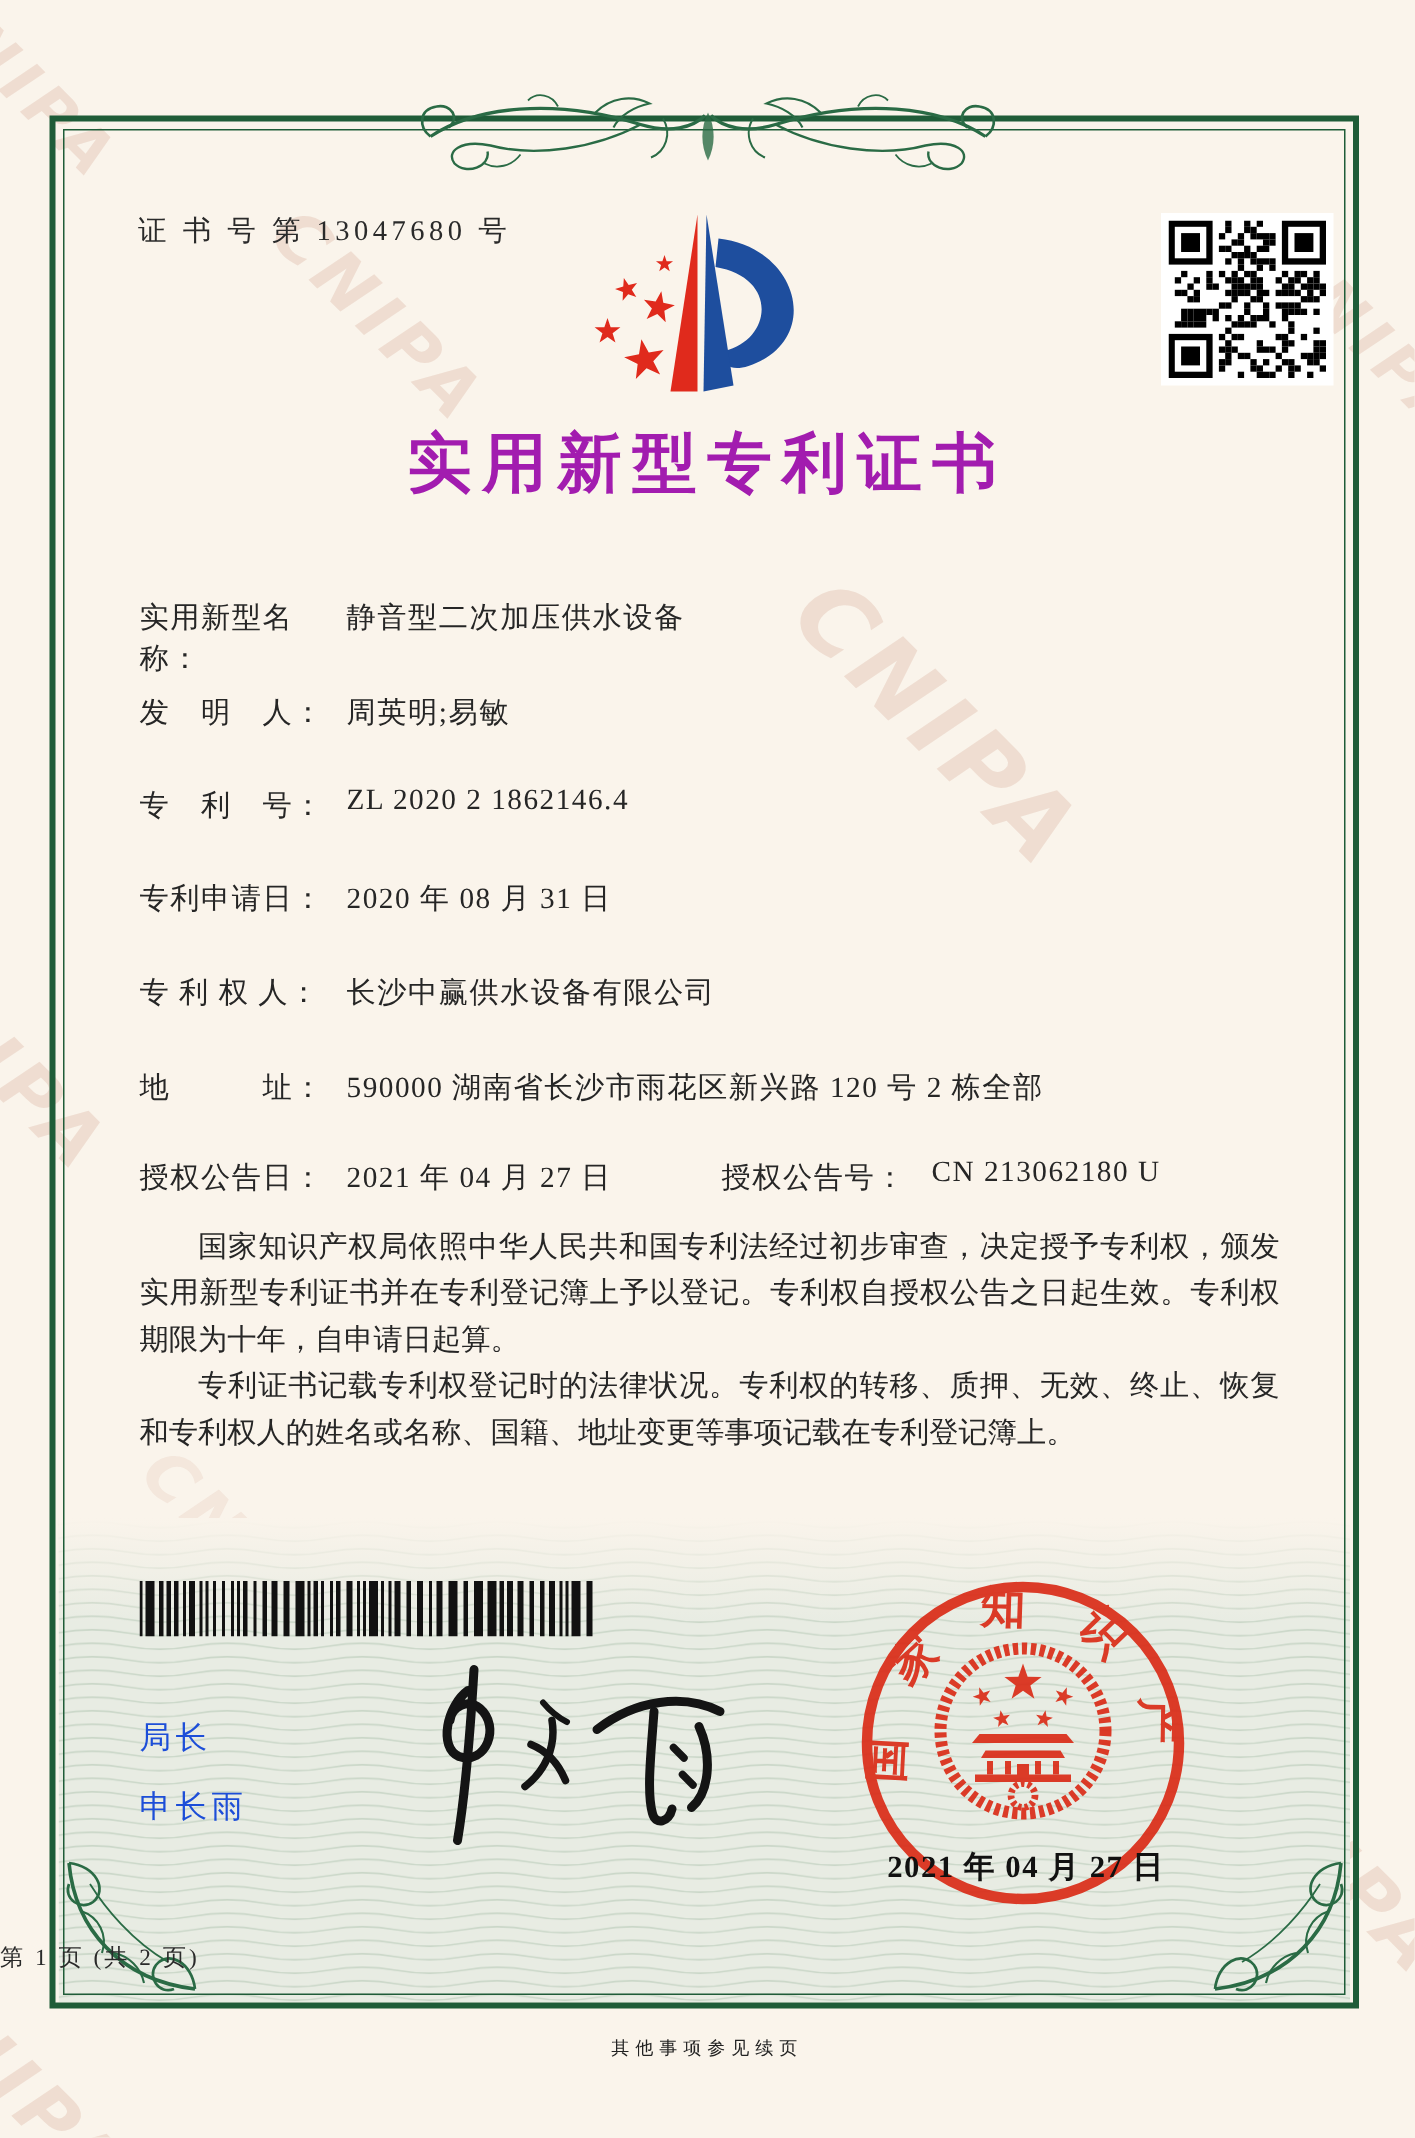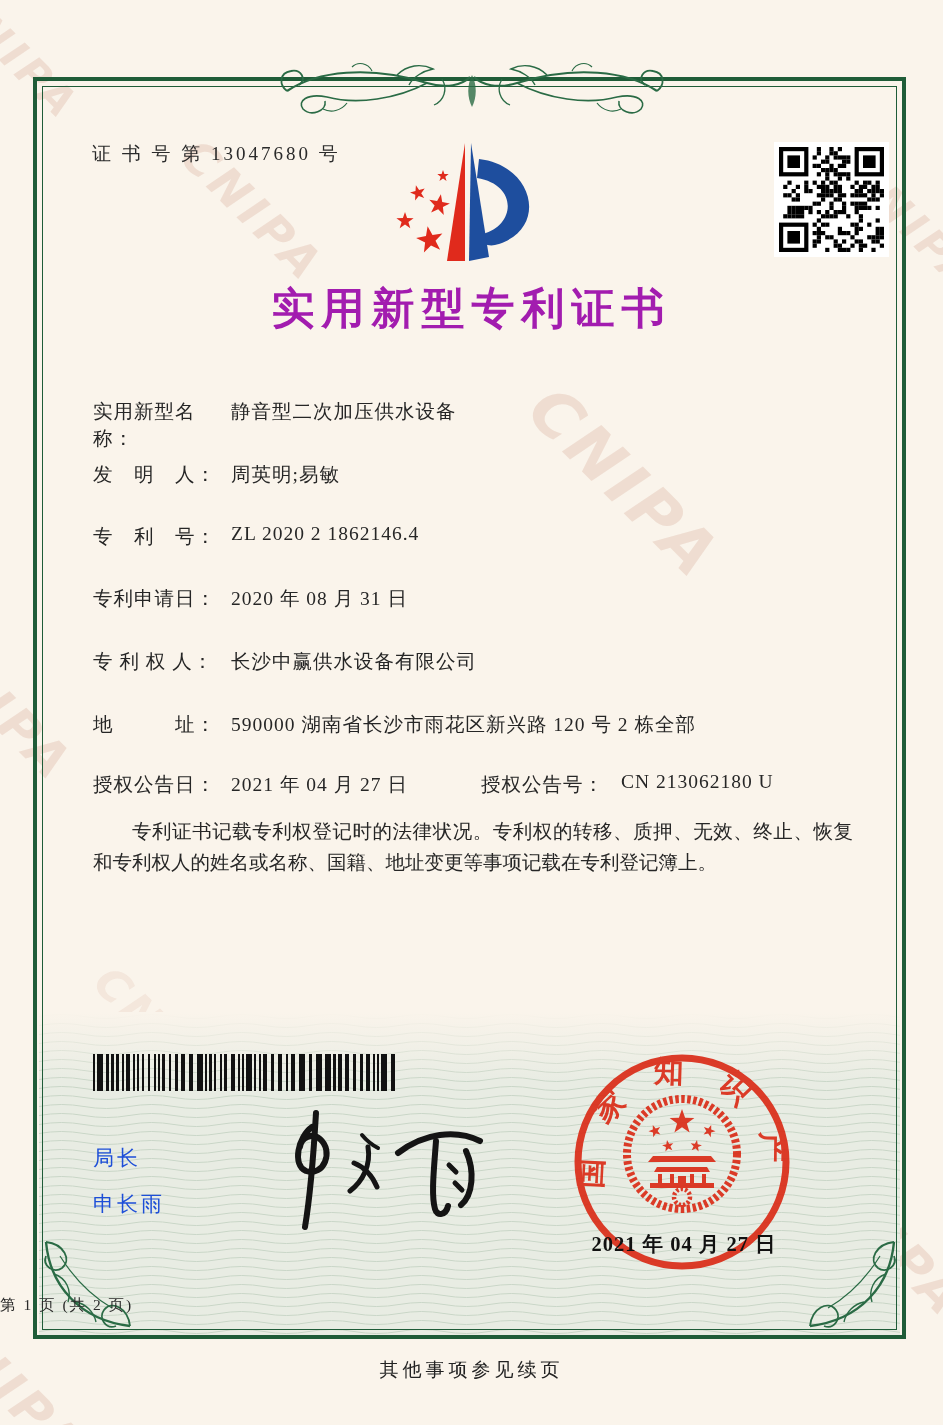--- a/index.html
+++ b/index.html
@@ -50,21 +50,21 @@
   .barcode{left:93px;top:1054px;line-height:0;}
   .signer{left:93px;font-size:21px;letter-spacing:3px;color:#1d4ed8;}
   .signature{left:250px;top:1105px;}
   .seal{left:562px;top:1042px;}
   .seal-date{
     left:578px;top:1230px;width:212px;text-align:center;
     font-size:20.5px;letter-spacing:1px;color:#111;font-weight:bold;
   }
   .page-ind{left:0;top:1295px;width:943px;text-align:left;font-size:15.5px;
     letter-spacing:2px;color:#2a2a2a;}
-  .footer-note{left:0;top:1357px;width:943px;text-align:center;font-size:19px;
+  .footer-note{left:0;top:1357px;width:943px;text-align:center;font-size:12px;
     letter-spacing:4px;color:#222;}
   svg{display:block;}
 </style>
 </head>
 <body>
 
 <div class="wm" style="left:-28px;top:-22px;font-size:42px;">CNIPA</div>
 <div class="wm" style="left:208px;top:128px;font-size:46px;">CNIPA</div>
 <div class="wm" style="left:566px;top:372px;font-size:64px;">CNIPA</div>
 <div class="wm" style="left:-52px;top:616px;font-size:50px;">CNIPA</div>
@@ -360,20 +360,21 @@
 <div class="abs field-row" style="top:711px;">
   <span class="field-label">地　　　址：</span><span class="field-value">590000  湖南省长沙市雨花区新兴路 120 号 2 栋全部</span>
 </div>
 <div class="abs field-row" style="top:771px;">
   <span class="field-label">授权公告日：</span><span class="field-value">2021 年 04 月 27 日</span>
   <span class="field-label2">授权公告号：</span>
   <span class="field-value2">CN 213062180 U</span>
 </div>
 
 <div class="abs body-text">
+  <p>国家知识产权局依照中华人民共和国专利法经过初步审查，决定授予专利权，颁发实用新型专利证书并在专利登记簿上予以登记。专利权自授权公告之日起生效。专利权期限为十年，自申请日起算。</p>
   <p>专利证书记载专利权登记时的法律状况。专利权的转移、质押、无效、终止、恢复和专利权人的姓名或名称、国籍、地址变更等事项记载在专利登记簿上。</p>
 </div>
 
 <div class="abs barcode">
   <svg id="barcode" width="308" height="37">
       <rect x="0" y="0" width="2" height="37" fill="#111"></rect>
       <rect x="4" y="0" width="6" height="37" fill="#111"></rect>
       <rect x="13" y="0" width="3" height="37" fill="#111"></rect>
       <rect x="18" y="0" width="3" height="37" fill="#111"></rect>
       <rect x="23" y="0" width="3" height="37" fill="#111"></rect>

